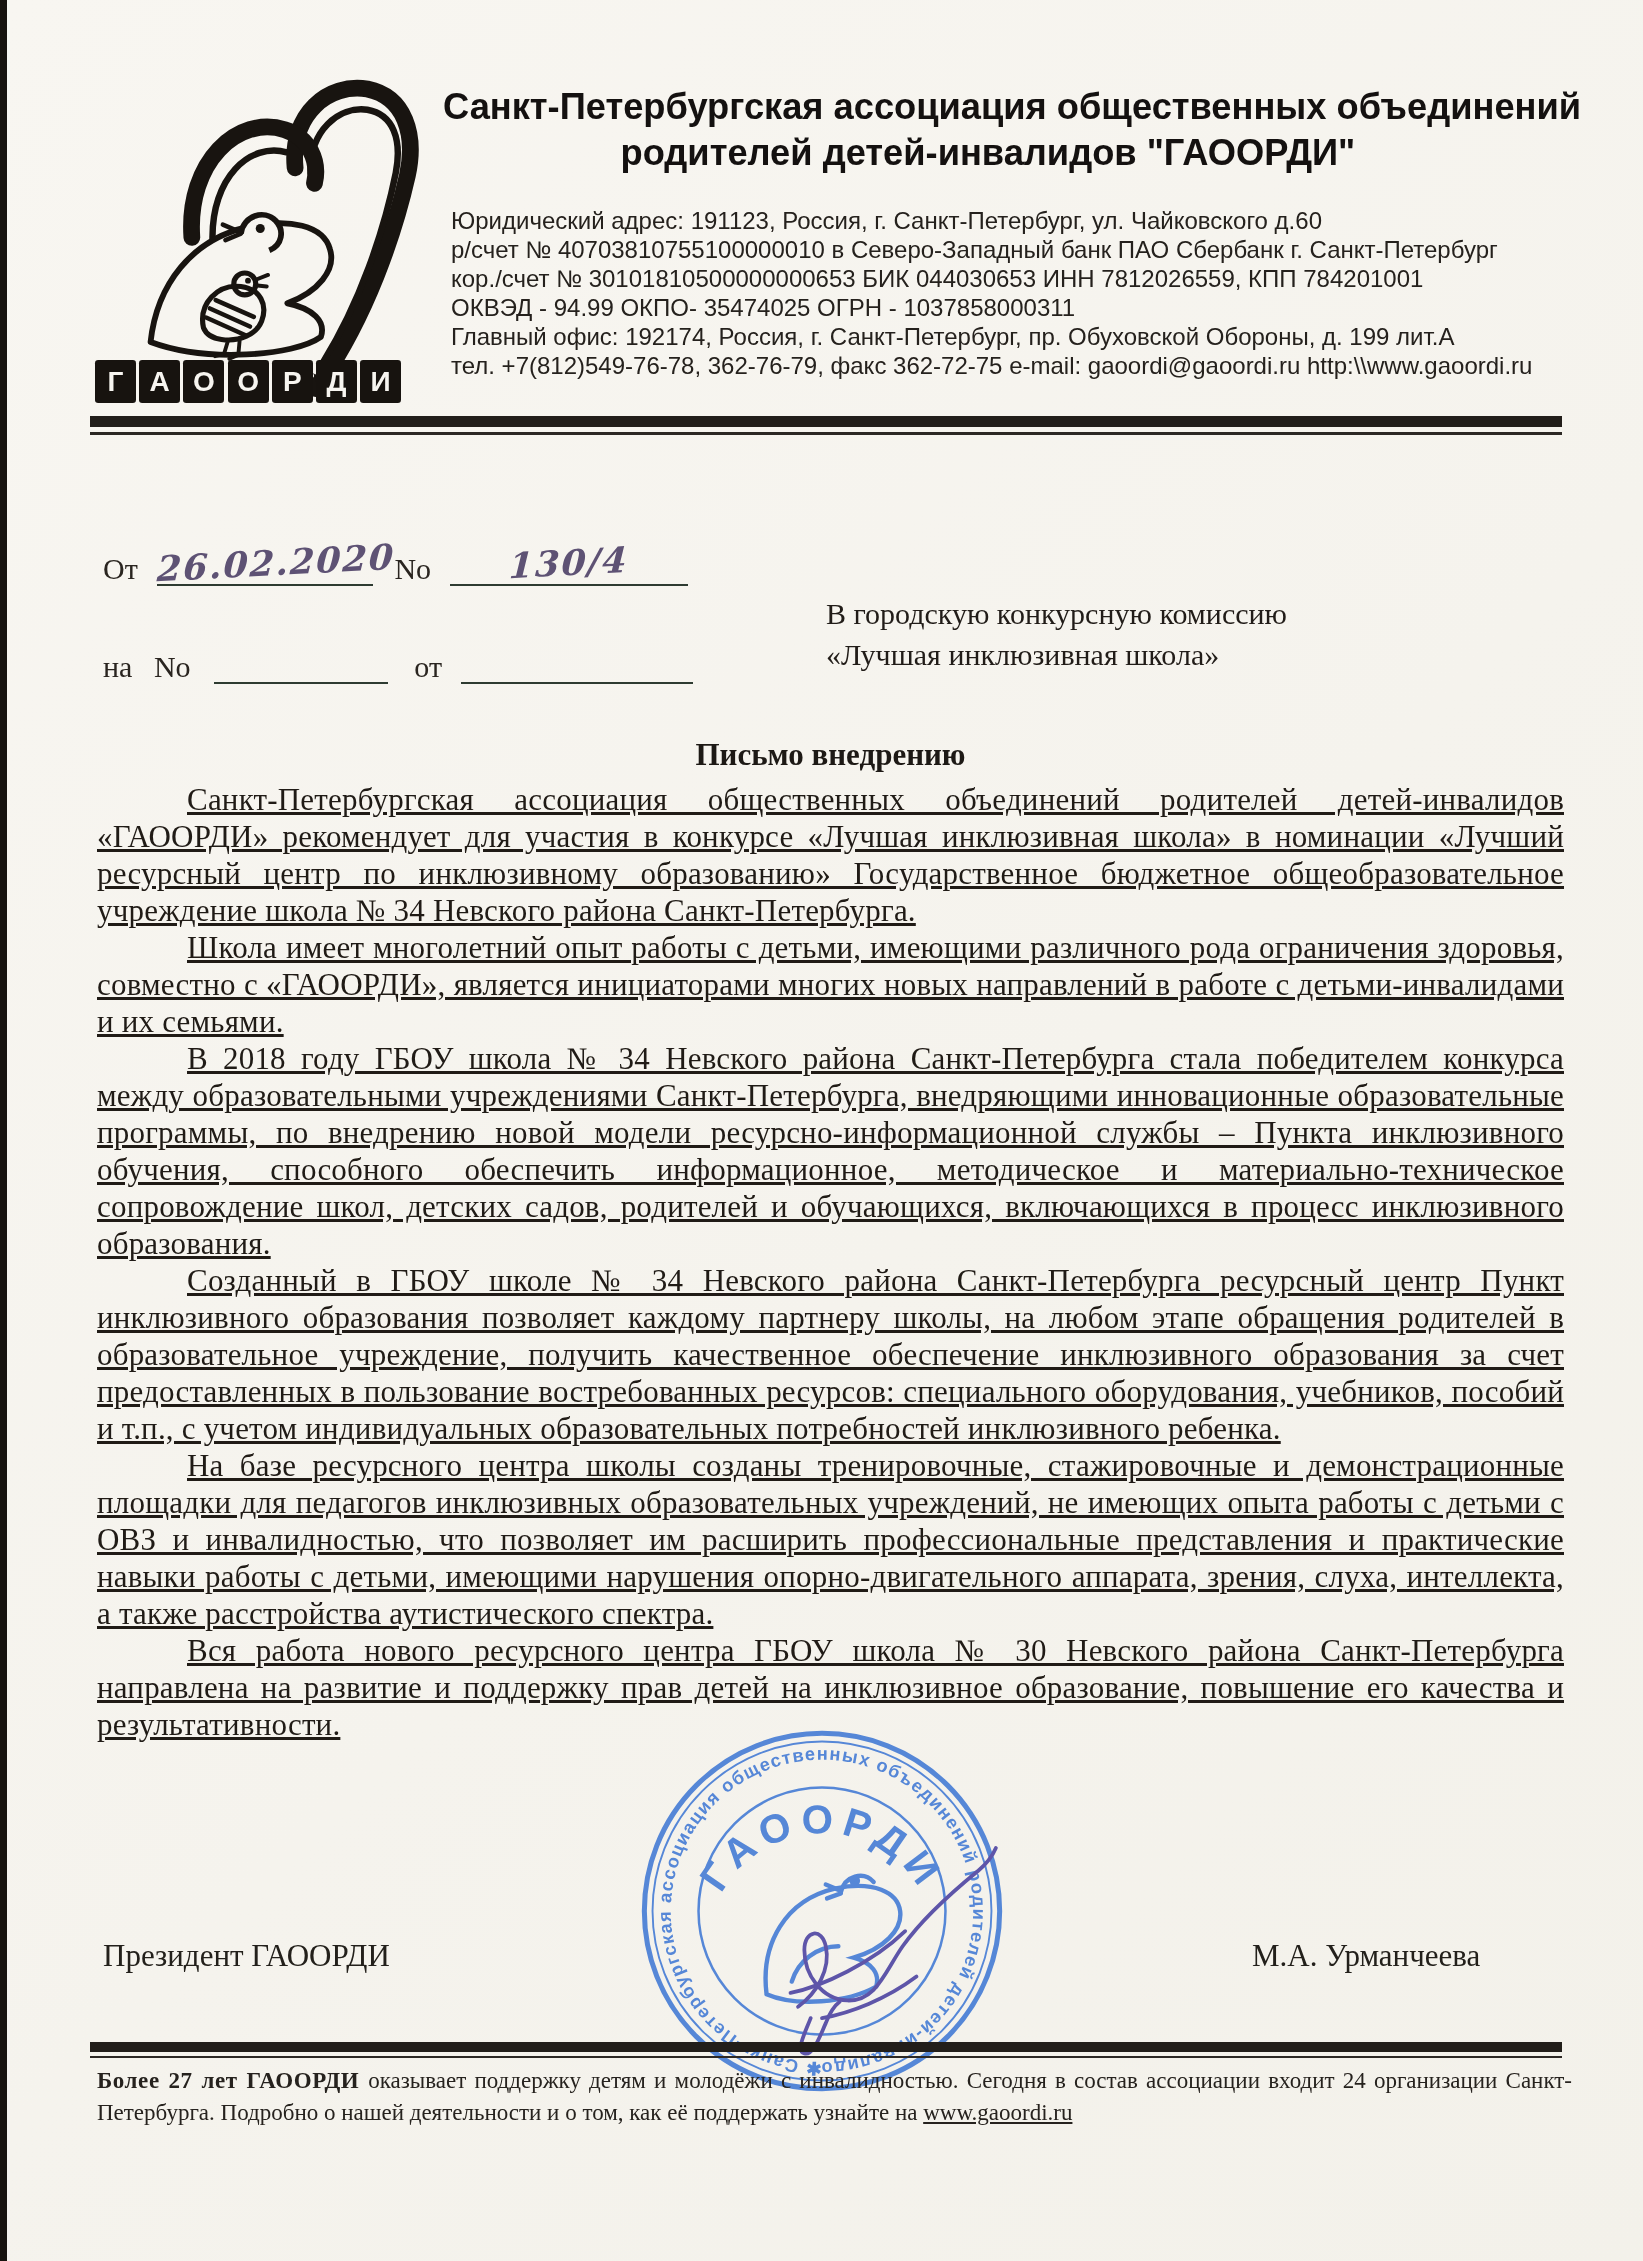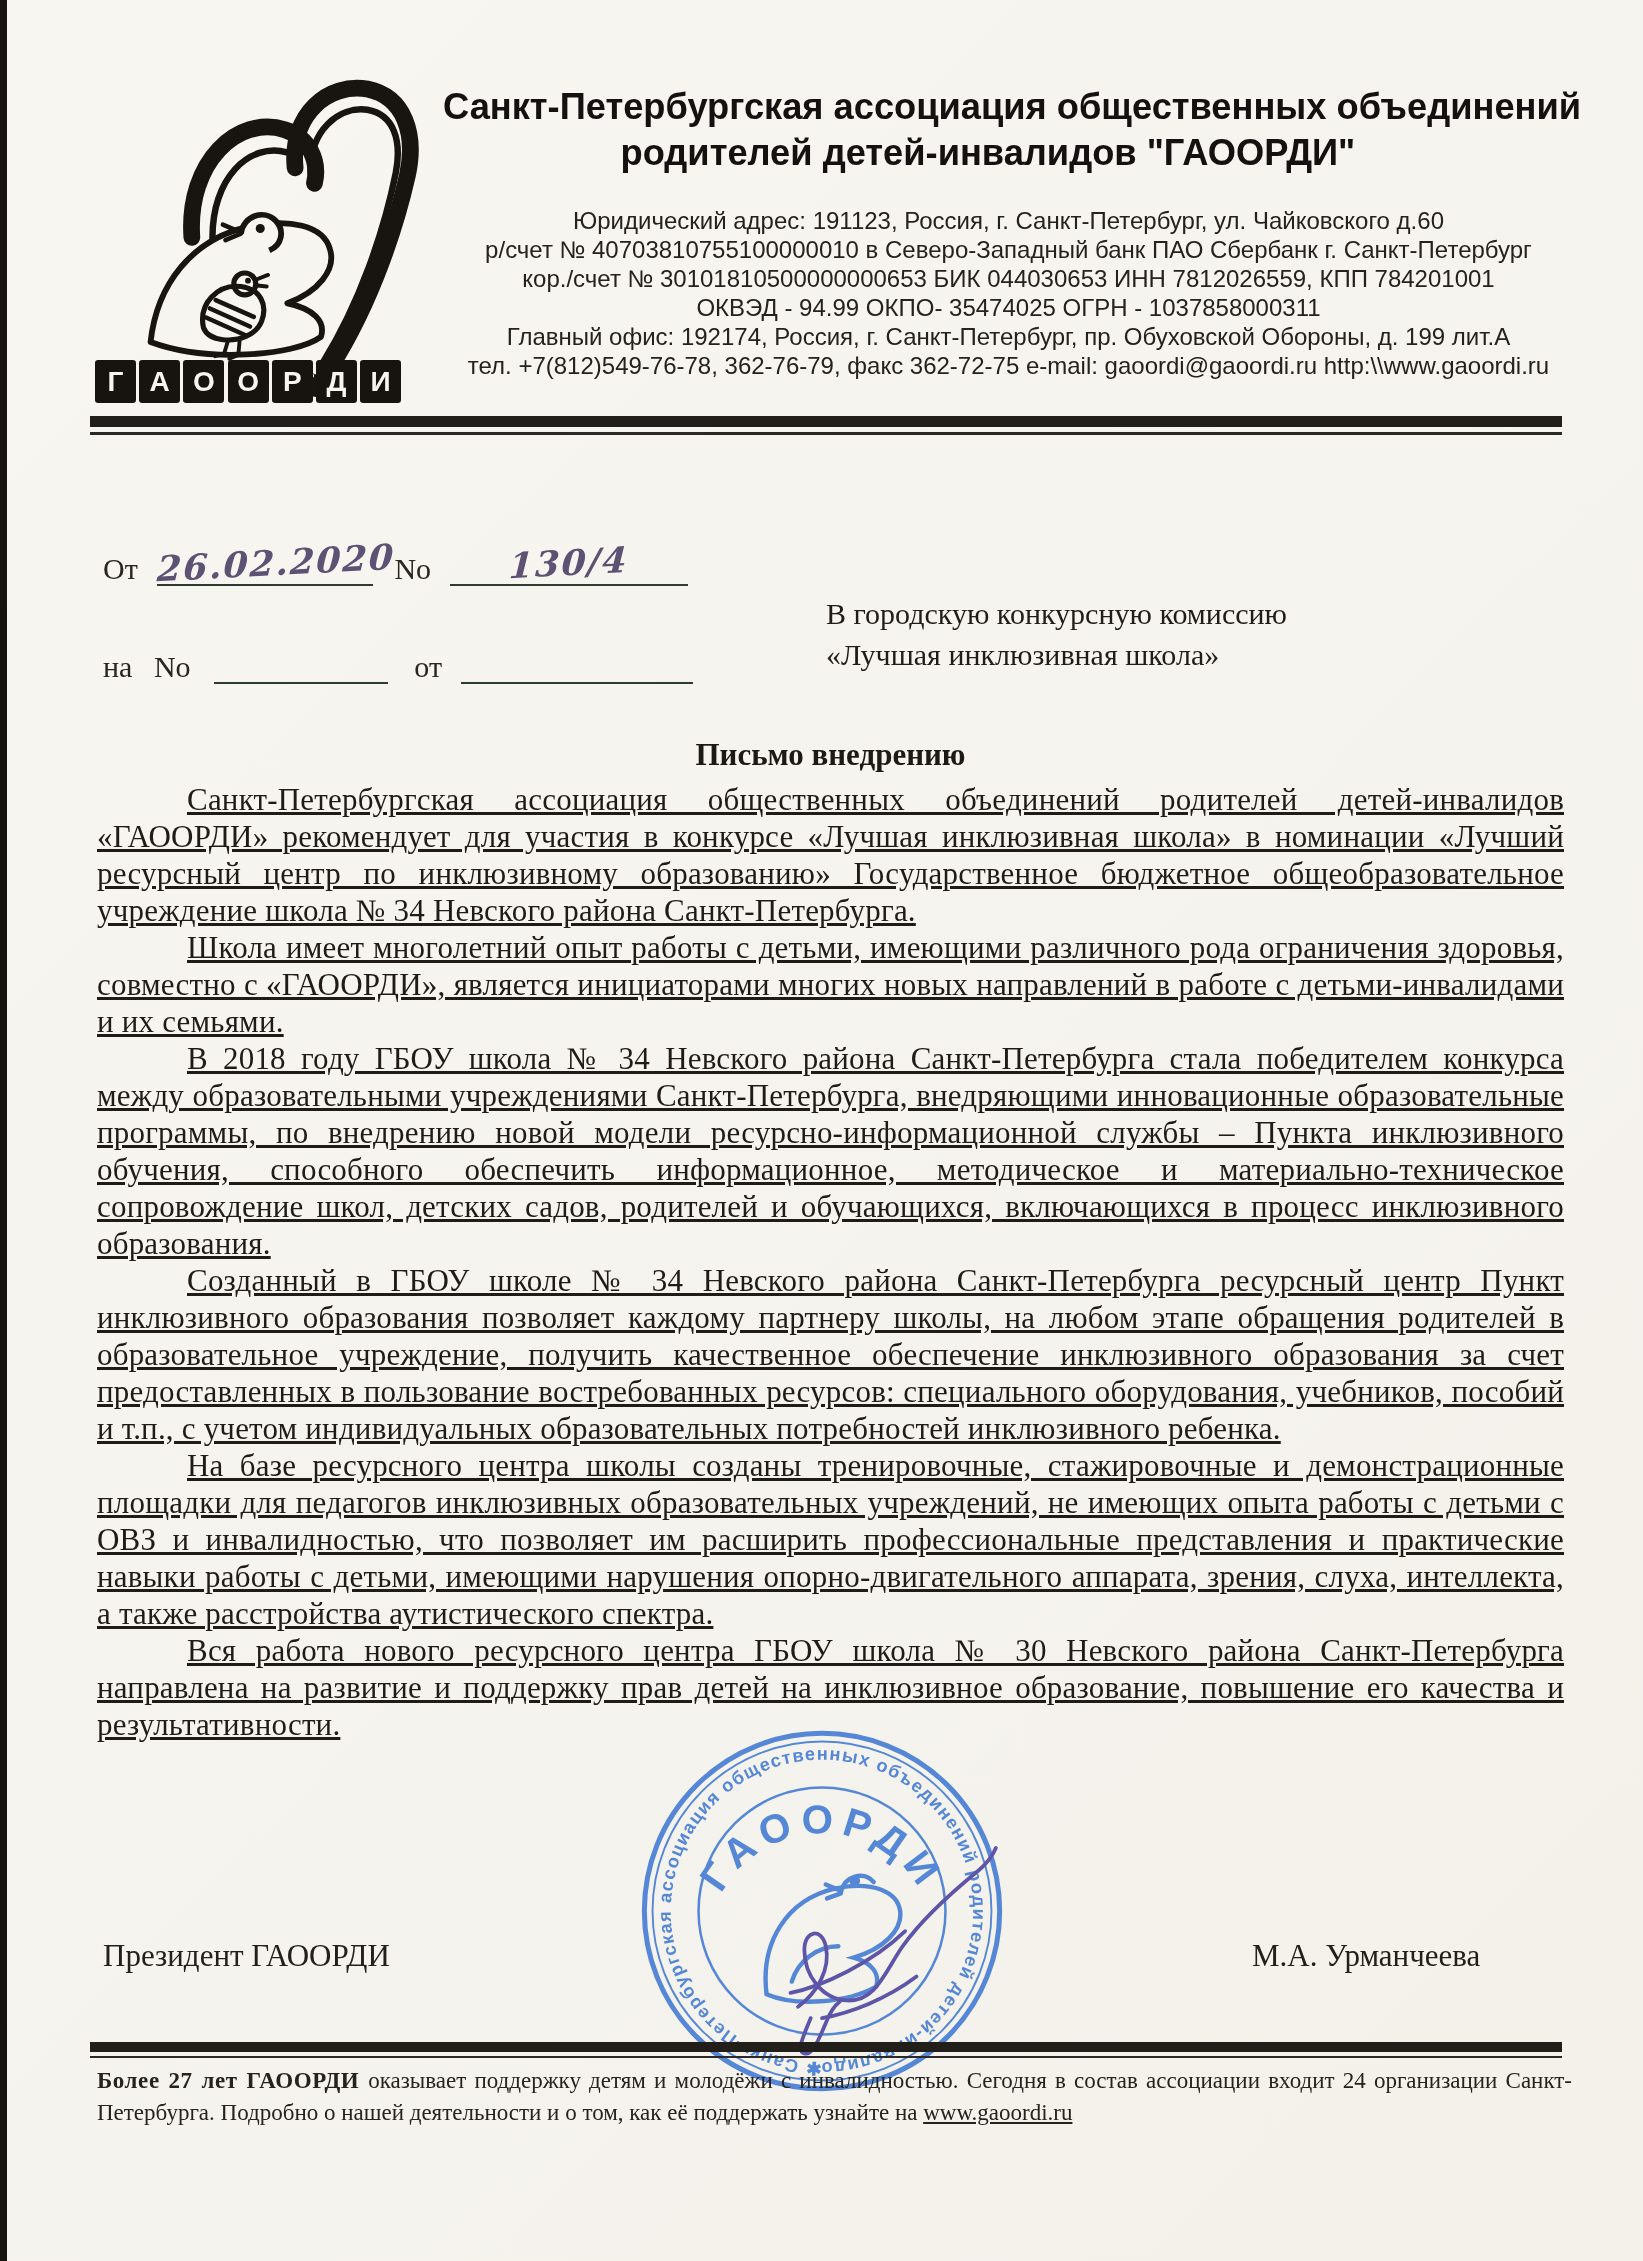--- a/index.html
+++ b/index.html
@@ -13,21 +13,20 @@
   .logo{position:absolute;left:95px;top:71px;width:326px;height:342px;}
   .org-name{
     position:absolute;left:443px;top:84px;width:1112px;text-align:center;
     font-family:"Liberation Sans",sans-serif;font-weight:bold;font-size:37px;line-height:46px;
     color:#141110;transform:scaleX(.98);transform-origin:left top;white-space:nowrap;
   }
   .addr{
     position:absolute;left:451px;top:206px;width:1115px;
     font-family:"Liberation Sans",sans-serif;font-size:24px;line-height:29px;color:#25211d;
     white-space:nowrap;
-    text-align:center;
   }
   .rule-thick{position:absolute;left:90px;width:1472px;height:11px;background:#221e1a;}
   .rule-thin{position:absolute;left:90px;width:1472px;height:2.6px;background:#2c2824;}
   
   .ref-row{position:absolute;font-size:30px;color:#2a2520;}
   .ref-label{display:inline-block;vertical-align:bottom;}
   .blank{
     display:inline-block;vertical-align:bottom;border-bottom:2.6px solid #2e3b31;
     height:37px;text-align:center;
   }

